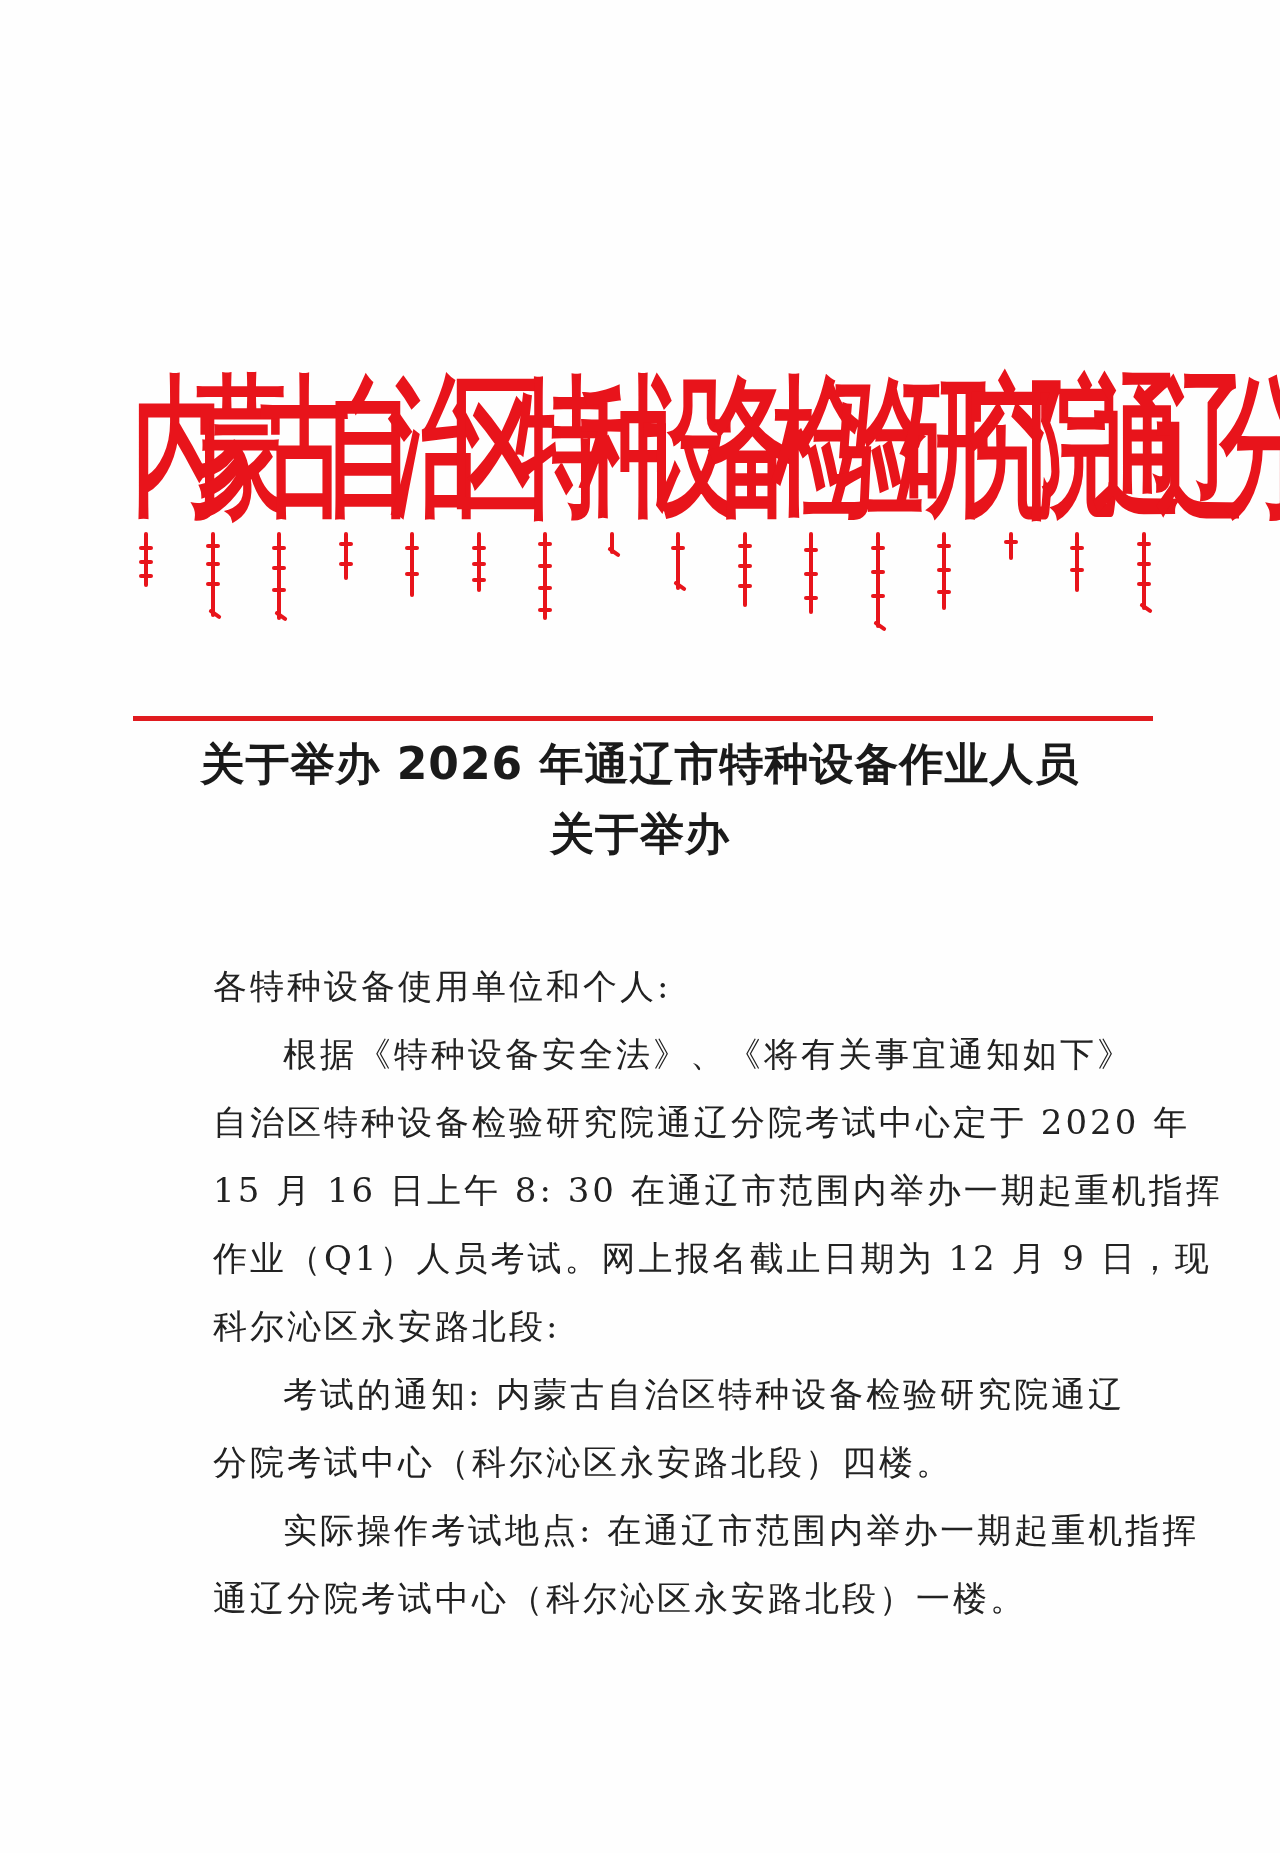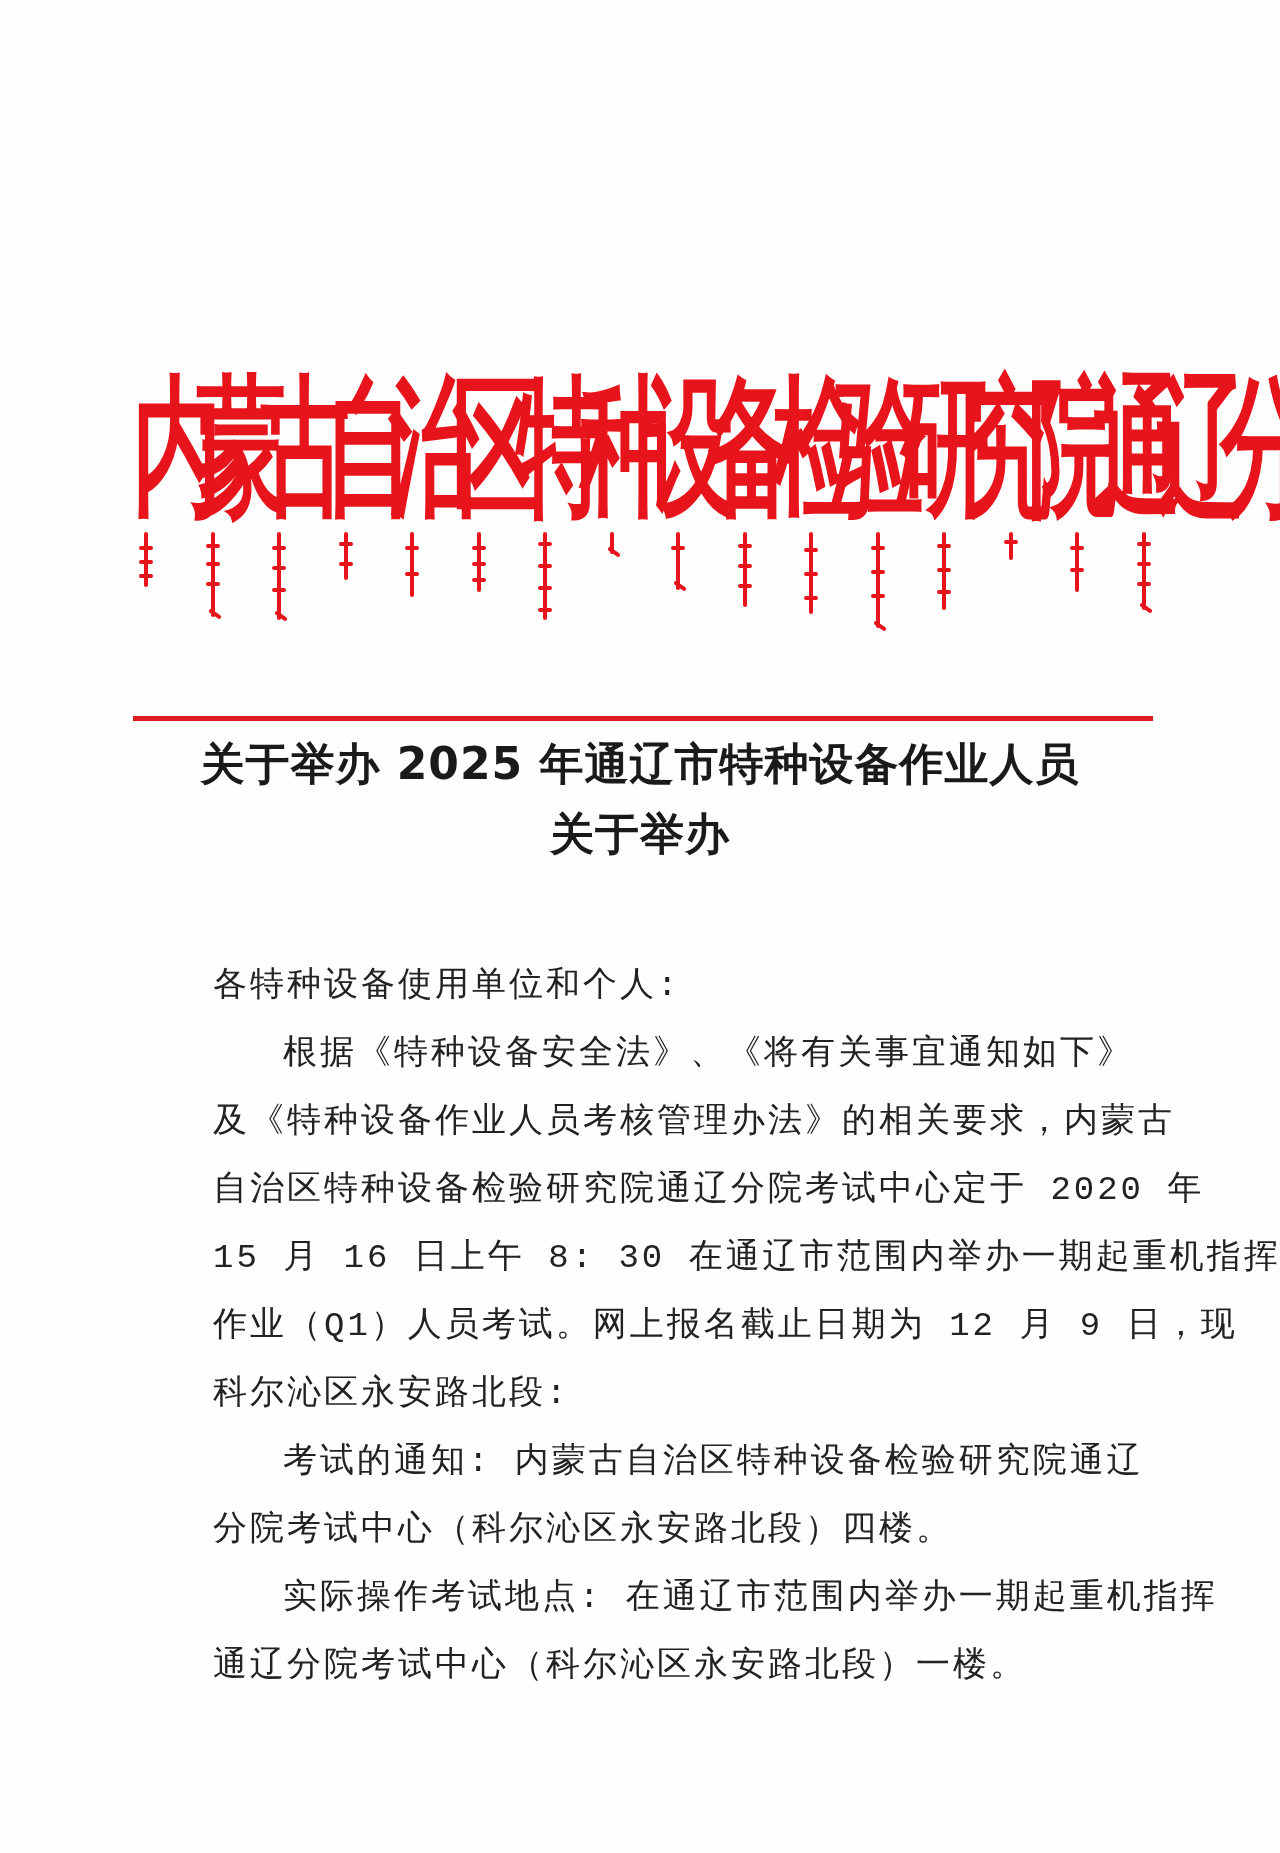--- a/index.html
+++ b/index.html
@@ -113,21 +113,20 @@
       line-height: 68px;
       color: #222;
       letter-spacing: 3px;
     }
     .body-text .line {
       display: block;
       height: 68px;
       white-space: nowrap;
       text-align: justify;
       text-align-last: justify;
-      font-family: Liberation Mono, monospace;
     }
     .body-text .line.last {
       text-align-last: left;
     }
     .body-text .indent {
       padding-left: 70px;
     }
   </style>
 </head>
 <body>
@@ -247,28 +246,27 @@
         <div class="stem" style="height:78px"></div>
         <div class="tooth" style="top:10px"></div>
         <div class="tooth" style="top:30px"></div>
         <div class="tooth" style="top:50px"></div>
         <div class="tail" style="top:74px;left:6px"></div>
       </div>
   </div>
 
   <div class="red-rule"></div>
 
-  <div class="title l1">关于举办 2025 年通辽市特种设备作业人员</div>
+  <div class="title l1">关于举办 2026 年通辽市特种设备作业人员</div>
   <div class="title l2">关于举办</div>
 
   <div class="body-text">
     <span class="line last">各特种设备使用单位和个人:</span>
 
     <span class="line indent">根据《特种设备安全法》、《将有关事宜通知如下》</span>
-    <span class="line">及《特种设备作业人员考核管理办法》的相关要求，内蒙古</span>
     <span class="line">自治区特种设备检验研究院通辽分院考试中心定于 2020 年</span>
     <span class="line">15 月 16 日上午 8: 30 在通辽市范围内举办一期起重机指挥</span>
     <span class="line">作业（Q1）人员考试。网上报名截止日期为 12 月 9 日，现</span>
     <span class="line last">科尔沁区永安路北段:</span>
 
     <span class="line indent">考试的通知: 内蒙古自治区特种设备检验研究院通辽</span>
     <span class="line last">分院考试中心（科尔沁区永安路北段）四楼。</span>
 
     <span class="line indent">实际操作考试地点: 在通辽市范围内举办一期起重机指挥</span>
     <span class="line last">通辽分院考试中心（科尔沁区永安路北段）一楼。</span>

